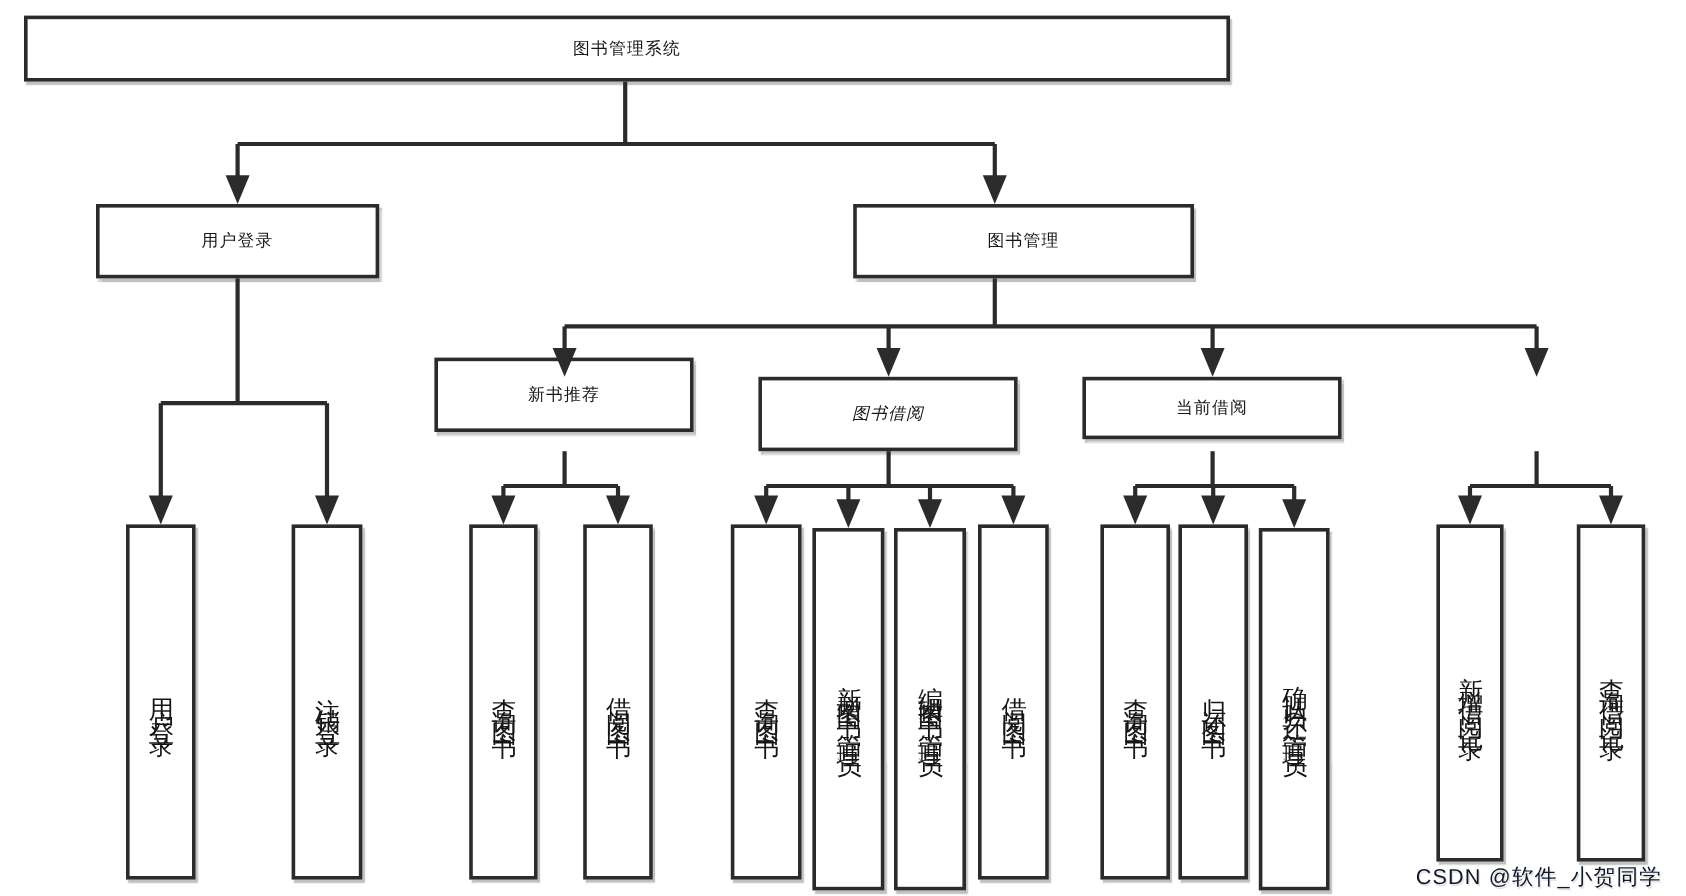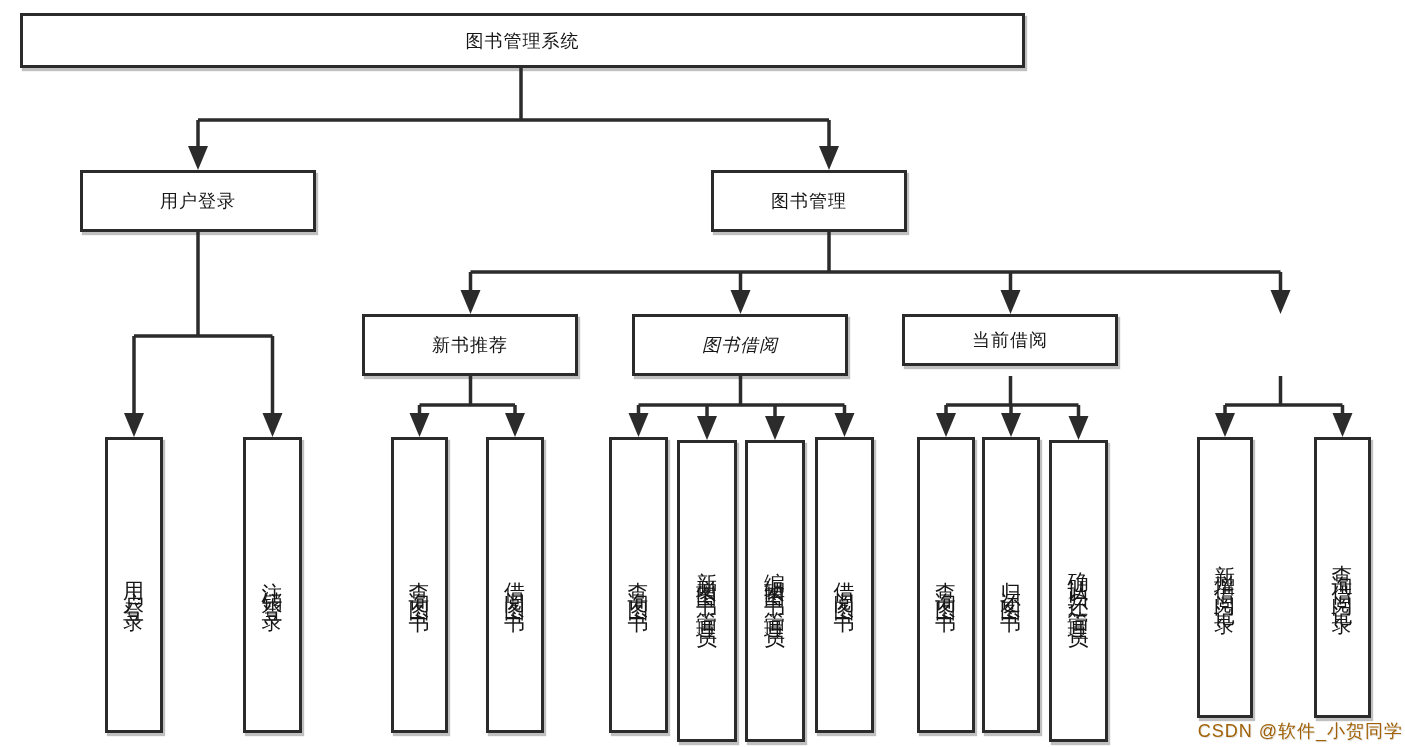--- a/index.html
+++ b/index.html
@@ -5,38 +5,38 @@
   html,body{margin:0;padding:0;background:#ffffff;}
   .stage{
     position:relative;width:1405px;height:747px;background:#ffffff;
     font-family:"Liberation Sans","DejaVu Sans",sans-serif;overflow:hidden;
   }
   .node{
     position:absolute;background:#ffffff;border:3px solid #2b2b2b;box-sizing:border-box;
     display:flex;align-items:center;justify-content:center;color:#161616;
     box-shadow:2px 3px 1px rgba(130,130,130,0.5);
   }
-  .h{font-size:18px;letter-spacing:1px;white-space:nowrap;}
+  .h{font-size:14px;letter-spacing:1px;white-space:nowrap;}
   .v{
     writing-mode:vertical-rl;text-orientation:mixed;
     font-size:21px;letter-spacing:10px;line-height:1;
   }
   .v-long{letter-spacing:8px;}
   svg.edges{position:absolute;left:0;top:0;pointer-events:none;}
   svg.edges path{stroke:#2b2b2b;stroke-width:3.5;fill:none;}
   svg.edges polygon{fill:#2b2b2b;stroke:none;}
   .watermark{
-    position:absolute;right:2px;bottom:4px;font-size:18px;color:#a16207;
+    position:absolute;right:20px;bottom:4px;font-size:18px;color:#0f172a;
     text-shadow:1px 1px 0 #e3e3e3;letter-spacing:1px;white-space:nowrap;text-align:center;
   }
   
   #n-root{left:20px;top:13px;width:1005px;height:55px;}
   #n-login{left:80px;top:170px;width:236px;height:62px;}
-  #n-mgmt{left:711px;top:170px;width:196px;height:62px;}
-  #n-recommend{left:362px;top:314px;width:216px;height:62px;}
+  #n-mgmt{left:711px;top:170px;width:284px;height:62px;}
+  #n-recommend{left:362px;top:298px;width:216px;height:62px;}
   #n-borrow{left:632px;top:314px;width:216px;height:62px;font-style:italic;}
   #n-current{left:902px;top:314px;width:216px;height:52px;}
   #n-record{left:1172px;top:314px;width:216px;height:62px;}
   #n-u1{left:105px;top:437px;width:58px;height:296px;}
   #n-u2{left:243px;top:437px;width:59px;height:296px;}
   #n-a1{left:391px;top:437px;width:57px;height:296px;}
   #n-a2{left:486px;top:437px;width:58px;height:296px;}
   #n-b1{left:609px;top:437px;width:59px;height:296px;}
   #n-b2{left:677px;top:440px;width:60px;height:302px;}
   #n-b3{left:745px;top:440px;width:60px;height:302px;}

